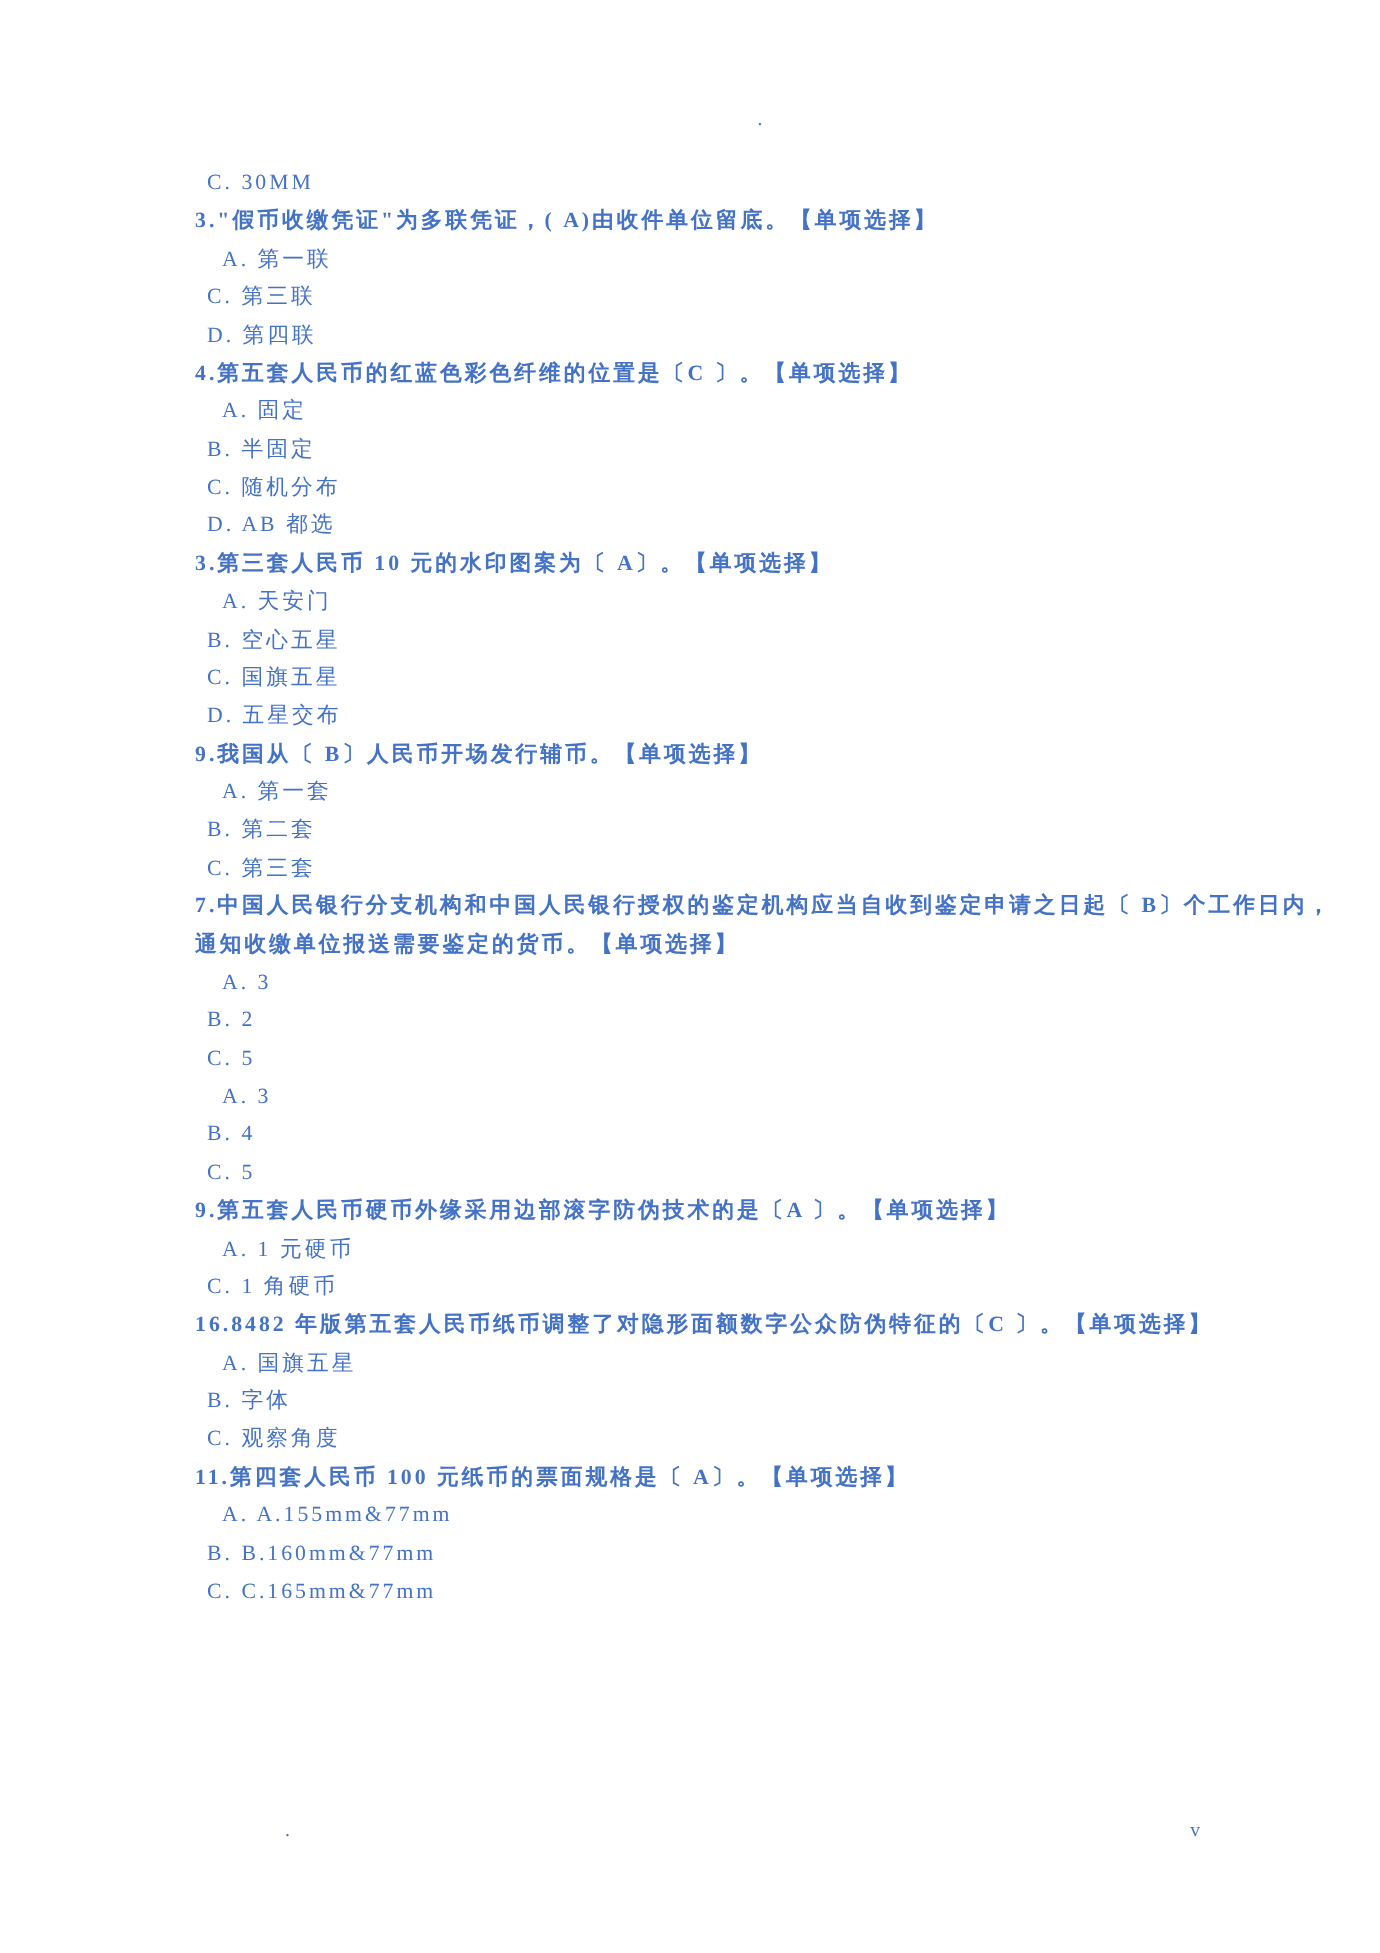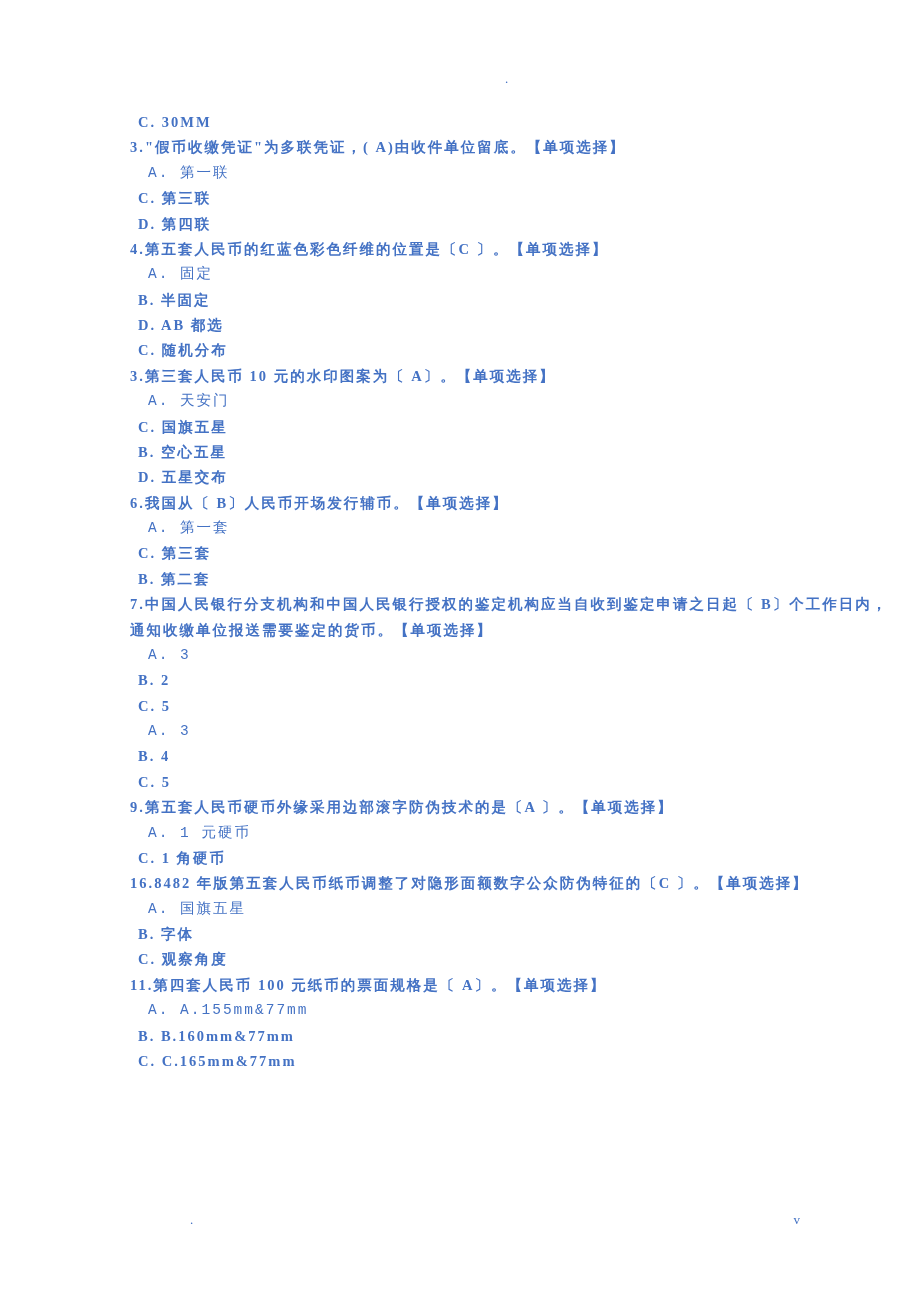--- a/index.html
+++ b/index.html
@@ -9,22 +9,22 @@
     background: #ffffff;
     font-family: "SimSun", "宋体", serif;
     font-size: 14.5px;
     color: #4472c4;
     line-height: 1.75;
     letter-spacing: 2px;
     padding: 110px 120px 0 130px;
     position: relative;
   }
   .line { white-space: nowrap; }
-  .option { padding-left: 8px; font-weight: bold; }
-  .option-first { padding-left: 18px; font-family: Liberation Mono, monospace; }
+  .option { padding-left: 8px; }
+  .option-first { padding-left: 18px; }
   .bold { font-weight: bold; }
   .top-dot {
     position: absolute;
     top: 68px;
     left: 505px;
     font-size: 13px;
     letter-spacing: 0;
   }
   .footer-dot {
     position: absolute;
@@ -50,31 +50,31 @@
 <div class="line option">C. 30MM</div>
 
 <div id="questions-container">
     <div class="line bold">3."假币收缴凭证"为多联凭证，( A)由收件单位留底。【单项选择】</div>
     <div class="line option-first">A. 第一联</div>
     <div class="line option">C. 第三联</div>
     <div class="line option">D. 第四联</div>
     <div class="line bold">4.第五套人民币的红蓝色彩色纤维的位置是〔C 〕。【单项选择】</div>
     <div class="line option-first">A. 固定</div>
     <div class="line option">B. 半固定</div>
+    <div class="line option">C. 随机分布</div>
     <div class="line option">D. AB 都选</div>
-    <div class="line option">C. 随机分布</div>
     <div class="line bold">3.第三套人民币 10 元的水印图案为〔 A〕。【单项选择】</div>
     <div class="line option-first">A. 天安门</div>
+    <div class="line option">B. 空心五星</div>
     <div class="line option">C. 国旗五星</div>
-    <div class="line option">B. 空心五星</div>
     <div class="line option">D. 五星交布</div>
-    <div class="line bold">6.我国从〔 B〕人民币开场发行辅币。【单项选择】</div>
+    <div class="line bold">9.我国从〔 B〕人民币开场发行辅币。【单项选择】</div>
     <div class="line option-first">A. 第一套</div>
+    <div class="line option">B. 第二套</div>
     <div class="line option">C. 第三套</div>
-    <div class="line option">B. 第二套</div>
     <div class="line bold">7.中国人民银行分支机构和中国人民银行授权的鉴定机构应当自收到鉴定申请之日起〔 B〕个工作日内，</div>
     <div class="line bold">通知收缴单位报送需要鉴定的货币。【单项选择】</div>
     <div class="line option-first">A. 3</div>
     <div class="line option">B. 2</div>
     <div class="line option">C. 5</div>
     <div class="line option-first">A. 3</div>
     <div class="line option">B. 4</div>
     <div class="line option">C. 5</div>
     <div class="line bold">9.第五套人民币硬币外缘采用边部滚字防伪技术的是〔A 〕。【单项选择】</div>
     <div class="line option-first">A. 1 元硬币</div>

